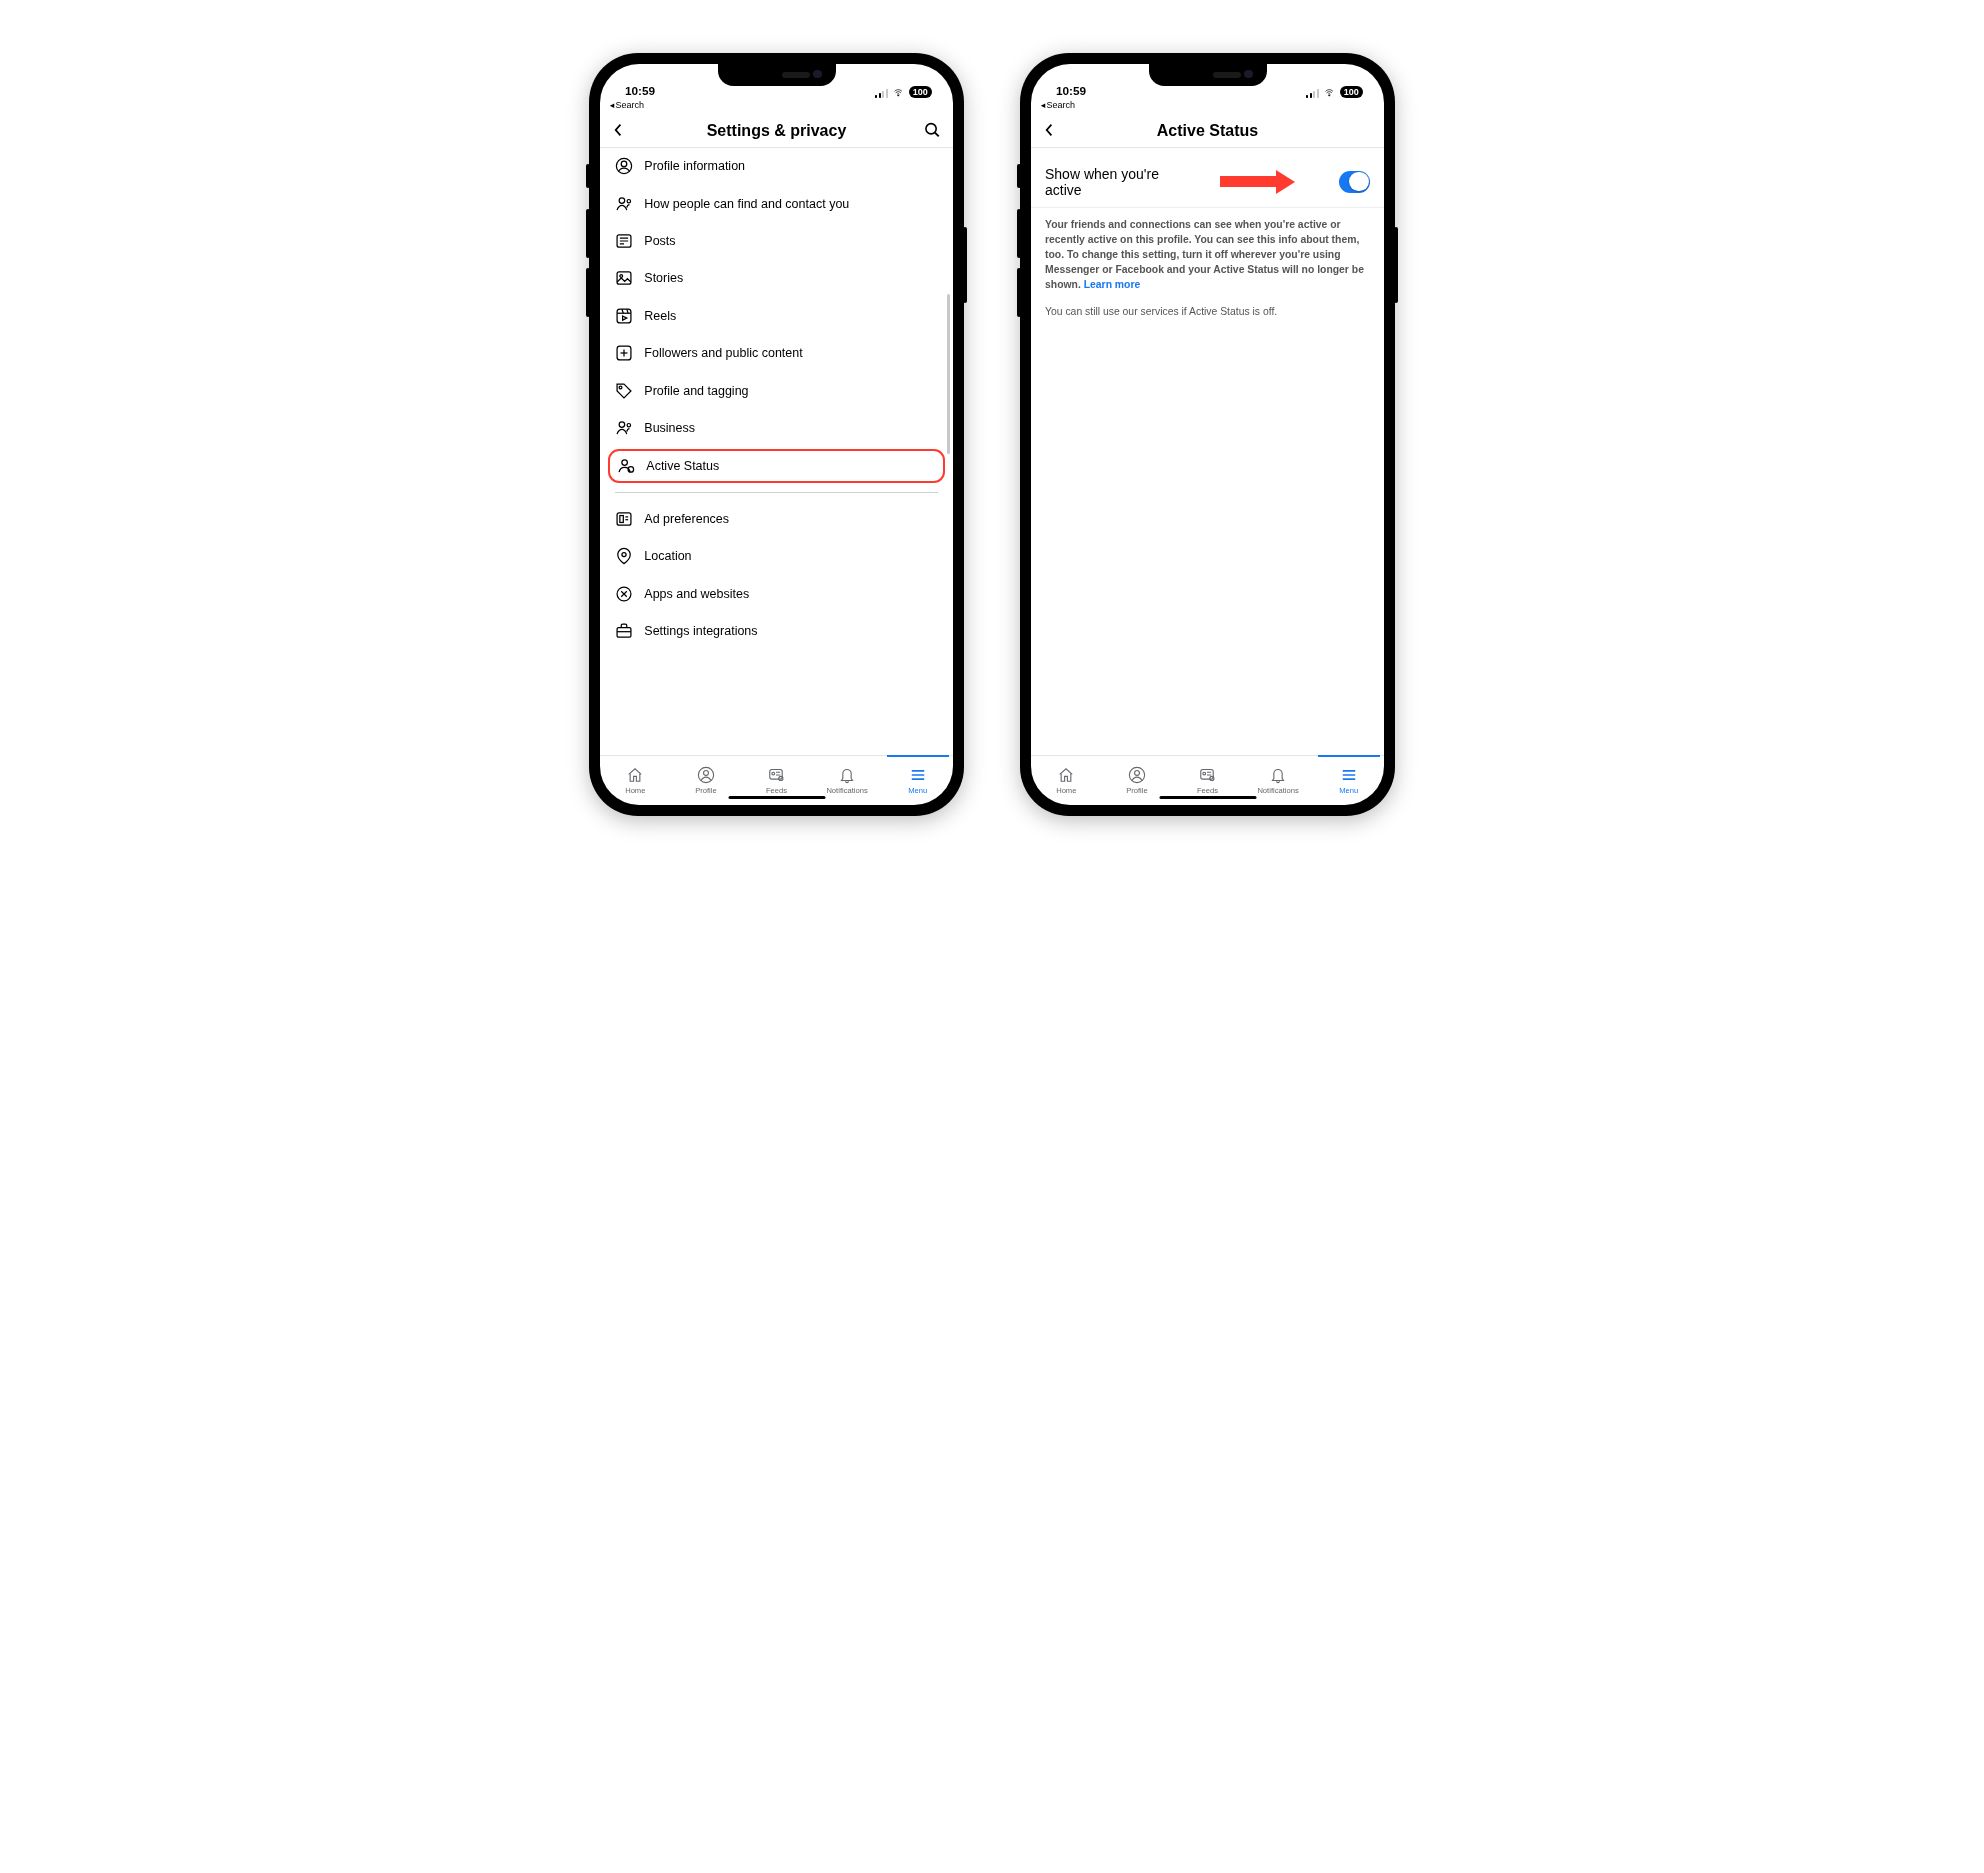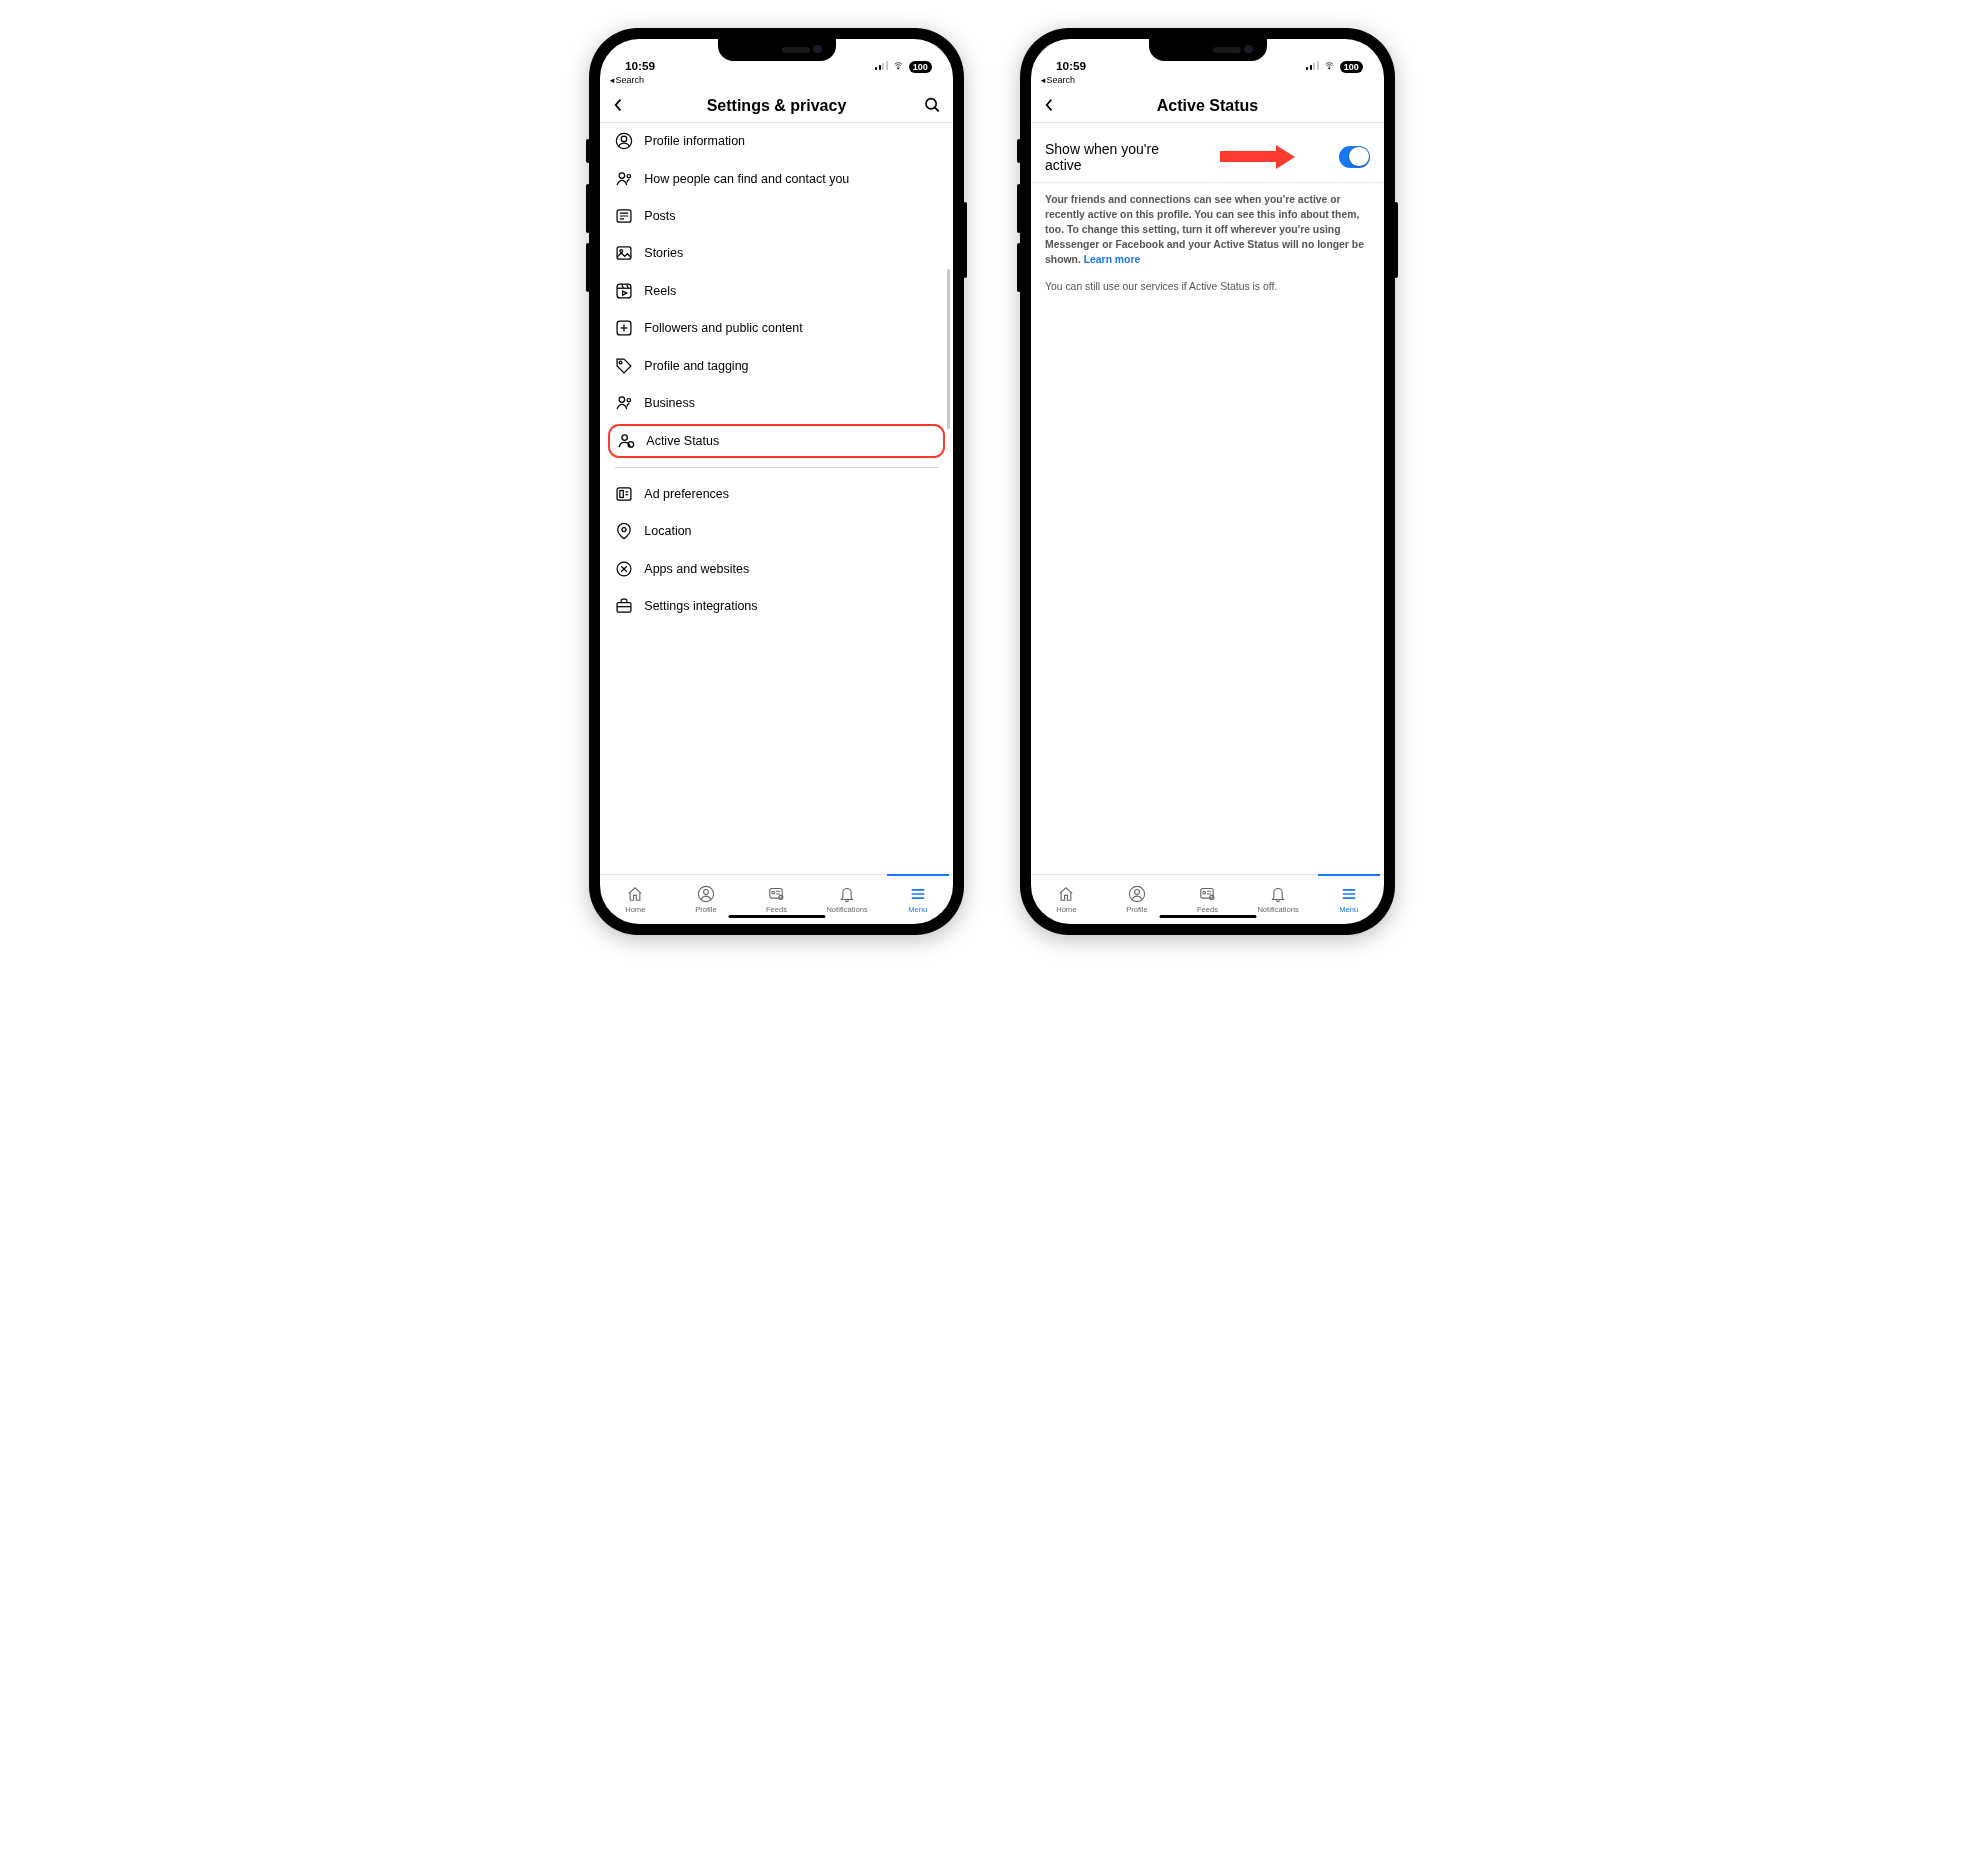--- a/index.html
+++ b/index.html
@@ -1,30 +1,30 @@
 <!DOCTYPE html>
 <html style="font-size:11px"><head>
   <meta charset="utf-8">
   <style>
     * { margin: 0; padding: 0; box-sizing: border-box; -webkit-font-smoothing: antialiased; }
     body { background:#fff; font-family: -apple-system, "SF Pro Text", "Helvetica Neue", Arial, sans-serif; }
     .stage { display:flex; gap:56px; padding:28px; justify-content:center; align-items:flex-start; }
-    .phone { width:375px; height:907px; border-radius:49px; background:#000; padding:11px; position:relative; box-shadow:0 4.2px 21px rgba(0,0,0,.25); }
+    .phone { width:375px; height:763px; border-radius:49px; background:#000; padding:11px; position:relative; box-shadow:0 4.2px 21px rgba(0,0,0,.25);margin-top:25px; }
     .side-btn { position:absolute; background:#000; border-radius:2.8px; }
     .sbl1 { left:-2.8px; top:111px; width:4.2px; height:24px; }
     .sbl2 { left:-2.8px; top:156px; width:4.2px; height:49px; }
     .sbl3 { left:-2.8px; top:215px; width:4.2px; height:49px; }
     .sbr1 { right:-2.8px; top:174px; width:4.2px; height:76px; }
     .screen { width:100%; height:100%; border-radius:39px; background:#fff; overflow:hidden; position:relative; display:flex; flex-direction:column; }
     .notch { position:absolute; top:0; left:50%; transform:translateX(-50%); width:118px; height:22px; background:#000; border-bottom-left-radius:15.3px; border-bottom-right-radius:15.3px; z-index:10; }
     .notch::before { content:""; position:absolute; right:26px; top:8.3px; width:28px; height:5.6px; background:#1a1a1a; border-radius:3.5px; }
     .notch::after { content:""; position:absolute; right:14px; top:6.2px; width:8.3px; height:8.3px; background:#1a1a2a; border-radius:50%; }
 
     .status-bar { height:35px; display:flex; align-items:flex-end; justify-content:space-between; padding:0 21px 1.4px 25px; font-weight:600; font-size:11.8px; }
-    .status-right { display:flex; align-items:flex-start; gap:4.2px; }
+    .status-right { display:flex; align-items:flex-end; gap:4.2px; }
     .sig-bars { display:flex; align-items:flex-end; gap:1.4px; height:8.3px; }
     .sig-bars span { width:2.1px; background:#000; border-radius:0.7px; }
     .sig-bars span:nth-child(1){height:2.8px;} .sig-bars span:nth-child(2){height:4.9px;} .sig-bars span:nth-child(3){height:7px;background:#c7c7cc;} .sig-bars span:nth-child(4){height:9px;background:#c7c7cc;}
     .batt-pill { background:#000; color:#fff; border-radius:6.2px; padding:0.7px 4.2px; font-size:9px; font-weight:700; }
 
     .breadcrumb { padding:1.4px 9.7px 4.2px; font-size:9px; color:#000; display:flex; align-items:center; gap:1.4px; }
 
     .nav-bar { height:33px; display:flex; align-items:center; justify-content:center; position:relative; border-bottom:0.7px solid #e5e5e5; }
     .nav-title { font-size:16px; font-weight:700; }
     .nav-back { position:absolute; left:11px; top:50%; transform:translateY(-50%); }

